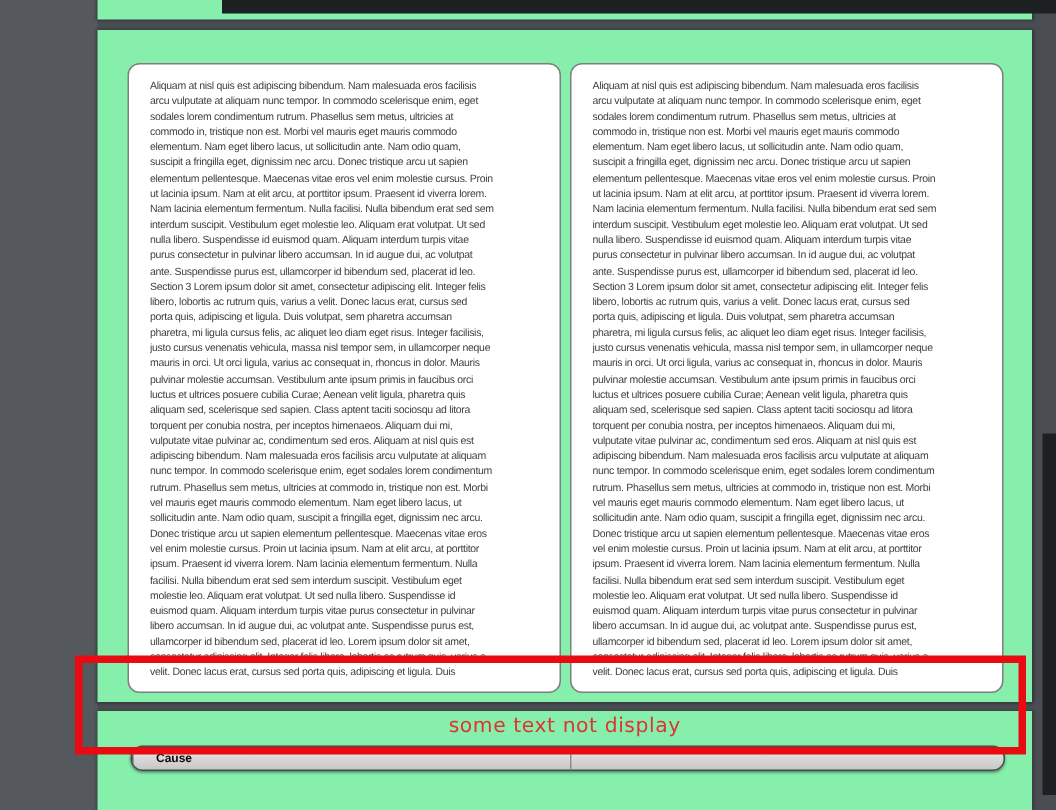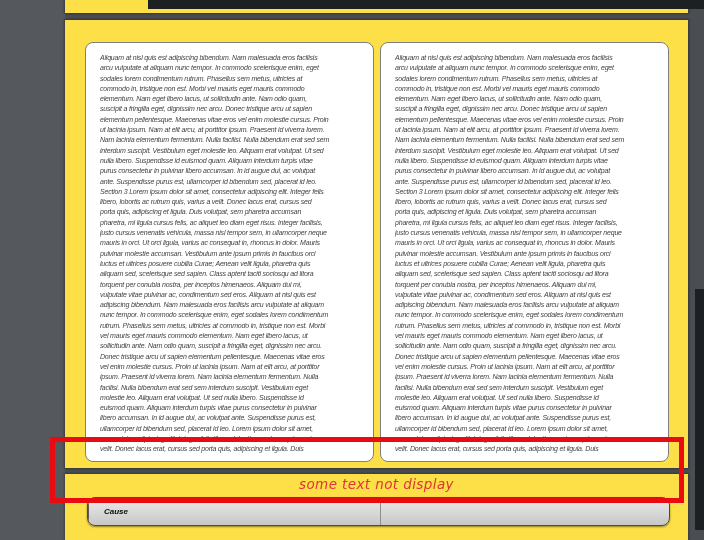--- a/index.html
+++ b/index.html
@@ -2,40 +2,40 @@
 <html><head>
 <meta charset="utf-8">
 <style>
   html,body{margin:0;padding:0;}
   body{width:704px;height:540px;overflow:hidden;background:#4a4e52;
        font-family:"Liberation Sans",sans-serif;}
   .screen{position:relative;width:704px;height:540px;overflow:hidden;}
 
   .left-strip{position:absolute;left:0;top:0;width:65px;height:540px;background:#55595e;}
 
-  .page{position:absolute;background:#fde047;box-shadow:0 0 2px 1px rgba(20,22,24,.45);font-style:italic;}
+  .page{position:absolute;background:#86efac;box-shadow:0 0 2px 1px rgba(20,22,24,.45);}
   .page1{left:65px;top:0;width:623px;height:13px;}
   .page2{left:65px;top:20px;width:623px;height:448px;}
   .page3{left:65px;top:474px;width:623px;height:66px;box-shadow:0 0 2px 1px rgba(20,22,24,.35);}
 
   .top-bar{position:absolute;left:148px;top:0;width:556px;height:9px;background:#1d2023;}
   .right-bar{position:absolute;left:695px;top:289px;width:9px;height:241px;background:#1d2023;}
 
   .colbox{position:absolute;top:22px;width:289px;height:420px;border:1px solid #7f7f7f;
           border-radius:8px;box-sizing:border-box;overflow:hidden;background:#fff;}
   .col1{left:20px;}
   .col2{left:315px;}
   .coltext{padding:10px 14px;color:#3f3f3f;font-size:7px;letter-spacing:-0.2px;}
   .tline{white-space:nowrap;overflow:hidden;line-height:10.3px;height:10.3px;}
 
   .note{position:absolute;left:0;top:2px;width:623px;text-align:center;
         color:#dd3434;font-size:13.5px;letter-spacing:.4px;
         font-family:"DejaVu Sans",sans-serif;}
 
-  .capsule{position:absolute;left:22px;top:23px;width:583px;height:29px;
+  .capsule{position:absolute;left:22px;top:23px;width:583px;height:17px;
            border:1px solid #4a4a4a;border-radius:8px;box-sizing:border-box;
            background:linear-gradient(#ececec,#c7c7c7);
            box-shadow:0 1px 2px rgba(0,0,0,.45);display:flex;overflow:hidden;flex-direction:column;}
   .cell{height:100%;display:flex;align-items:center;font-size:8px;font-weight:bold;color:#0a0a0a;}
   .cell-cause{width:293px;padding-left:16px;box-sizing:border-box;
               border-right:1px solid #8d8d8d;box-shadow:1px 0 0 #5a5a5a inset;}
   .cell-verif{flex:1;padding-left:8px;}
 
   .red-rect{position:absolute;left:50px;top:437px;width:634px;height:66px;
             border:5px solid #ea0a12;box-sizing:border-box;background:transparent;}

